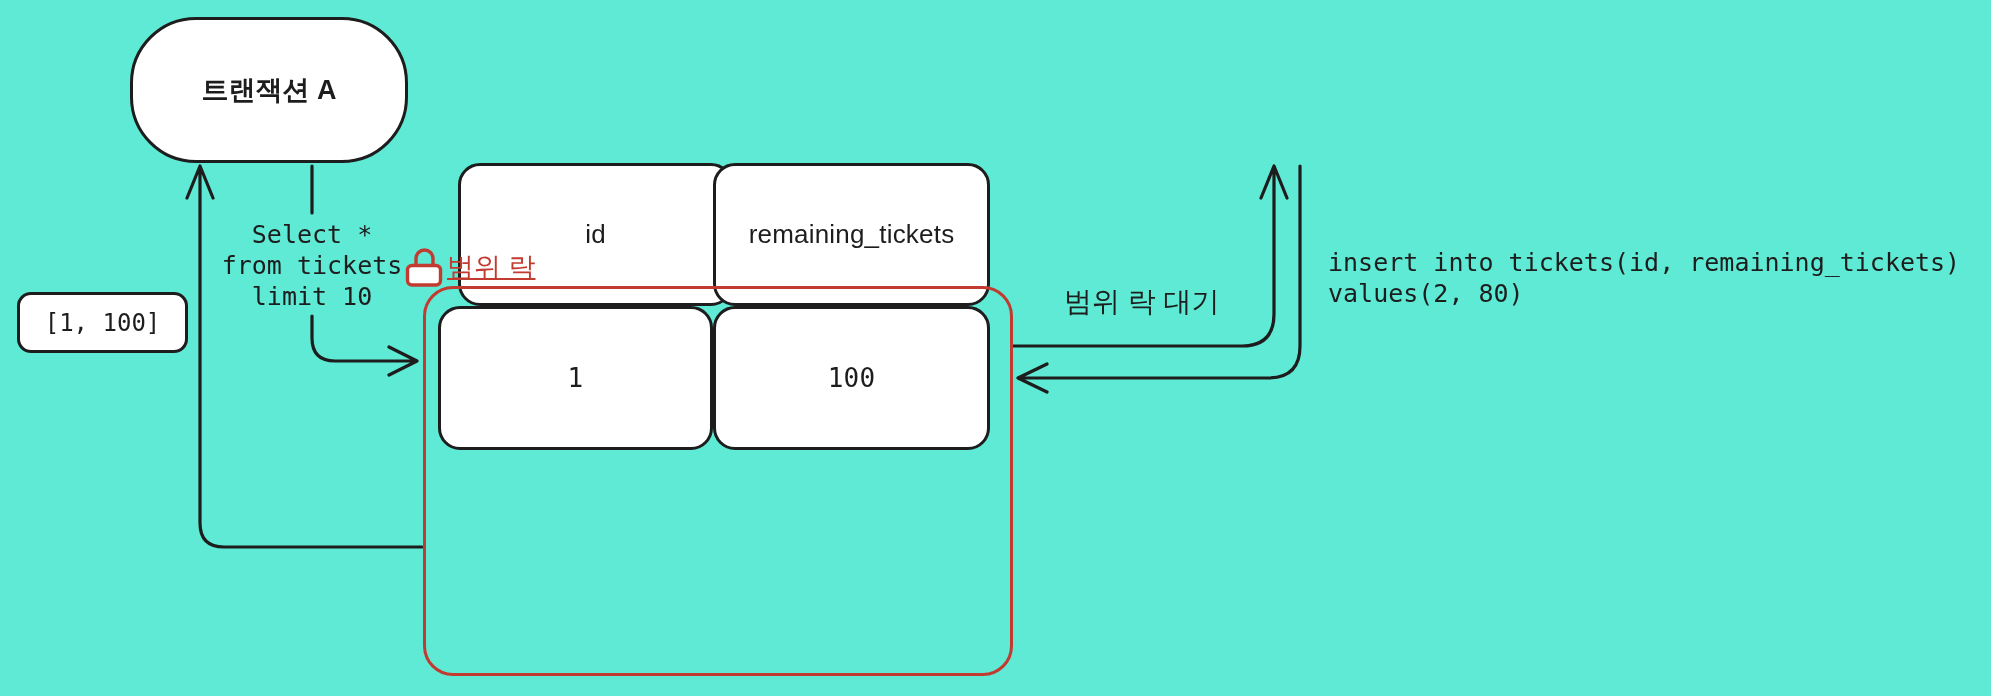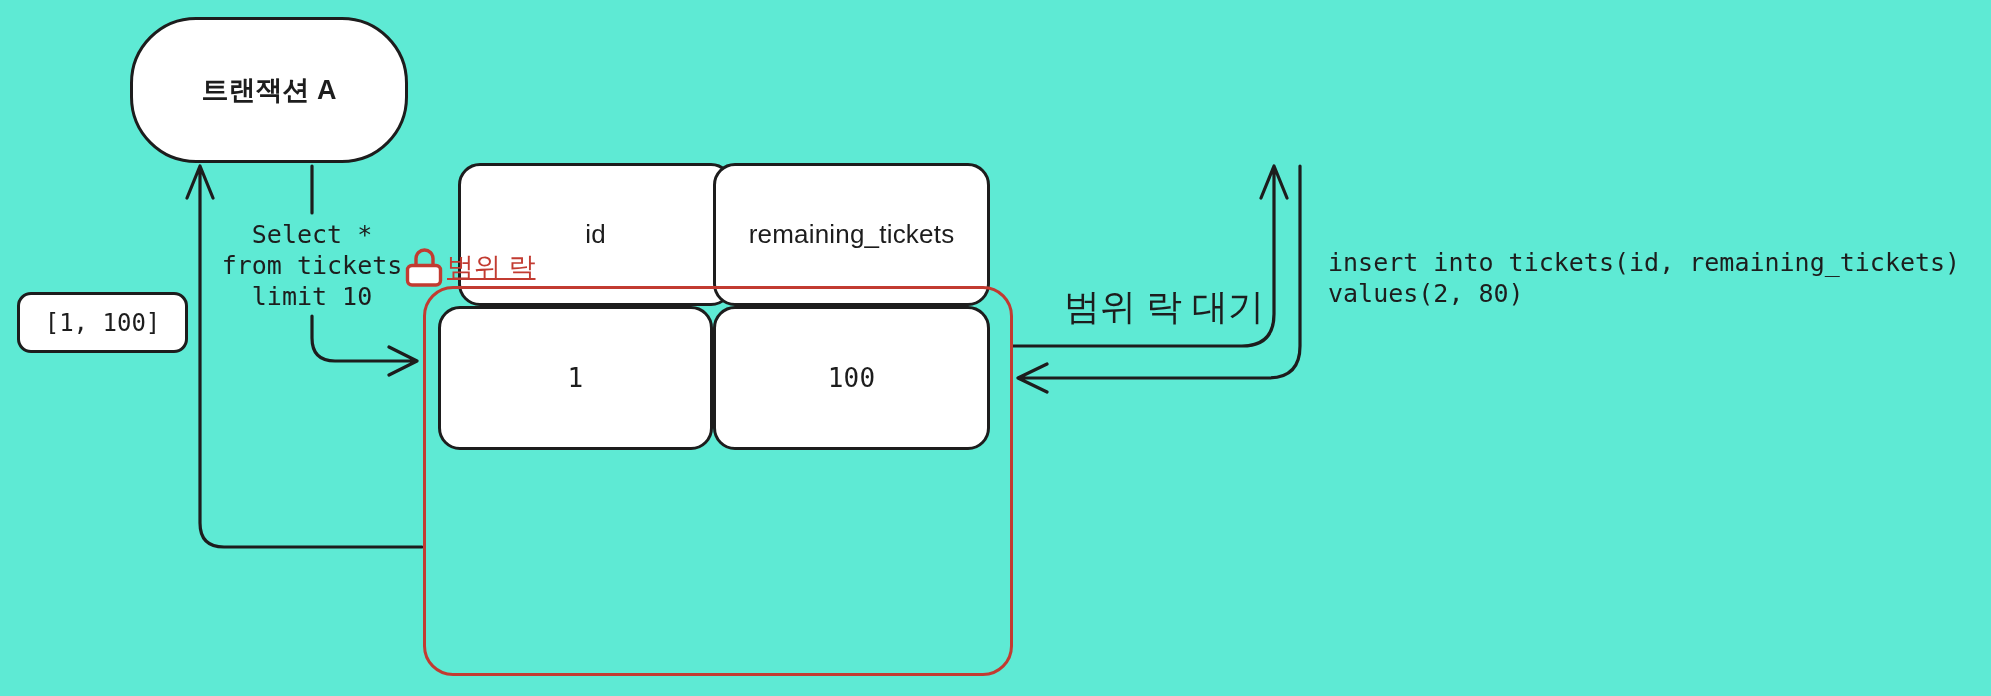--- a/index.html
+++ b/index.html
@@ -31,21 +31,21 @@
     background:transparent;
     z-index:5;
   }
   .annotation{position:absolute;line-height:1.2;}
   .code{
     font-family:"DejaVu Sans Mono", monospace;
     font-size:25px;
     line-height:31px;
     white-space:pre-line;
   }
-  .korean{font-size:36px;}
+  .korean{font-size:28px;}
   .red-text{color:#c23b31;text-decoration:underline;}
   svg.overlay{position:absolute;left:0;top:0;z-index:4;}
   #lock-icon-svg{position:absolute;left:403px;top:246px;z-index:6;}
 </style>
 </head>
 <body>
 
 <div id="canvas">
 
   <div class="shape pill" style="left:130px;top:17px;width:278px;height:146px;">

